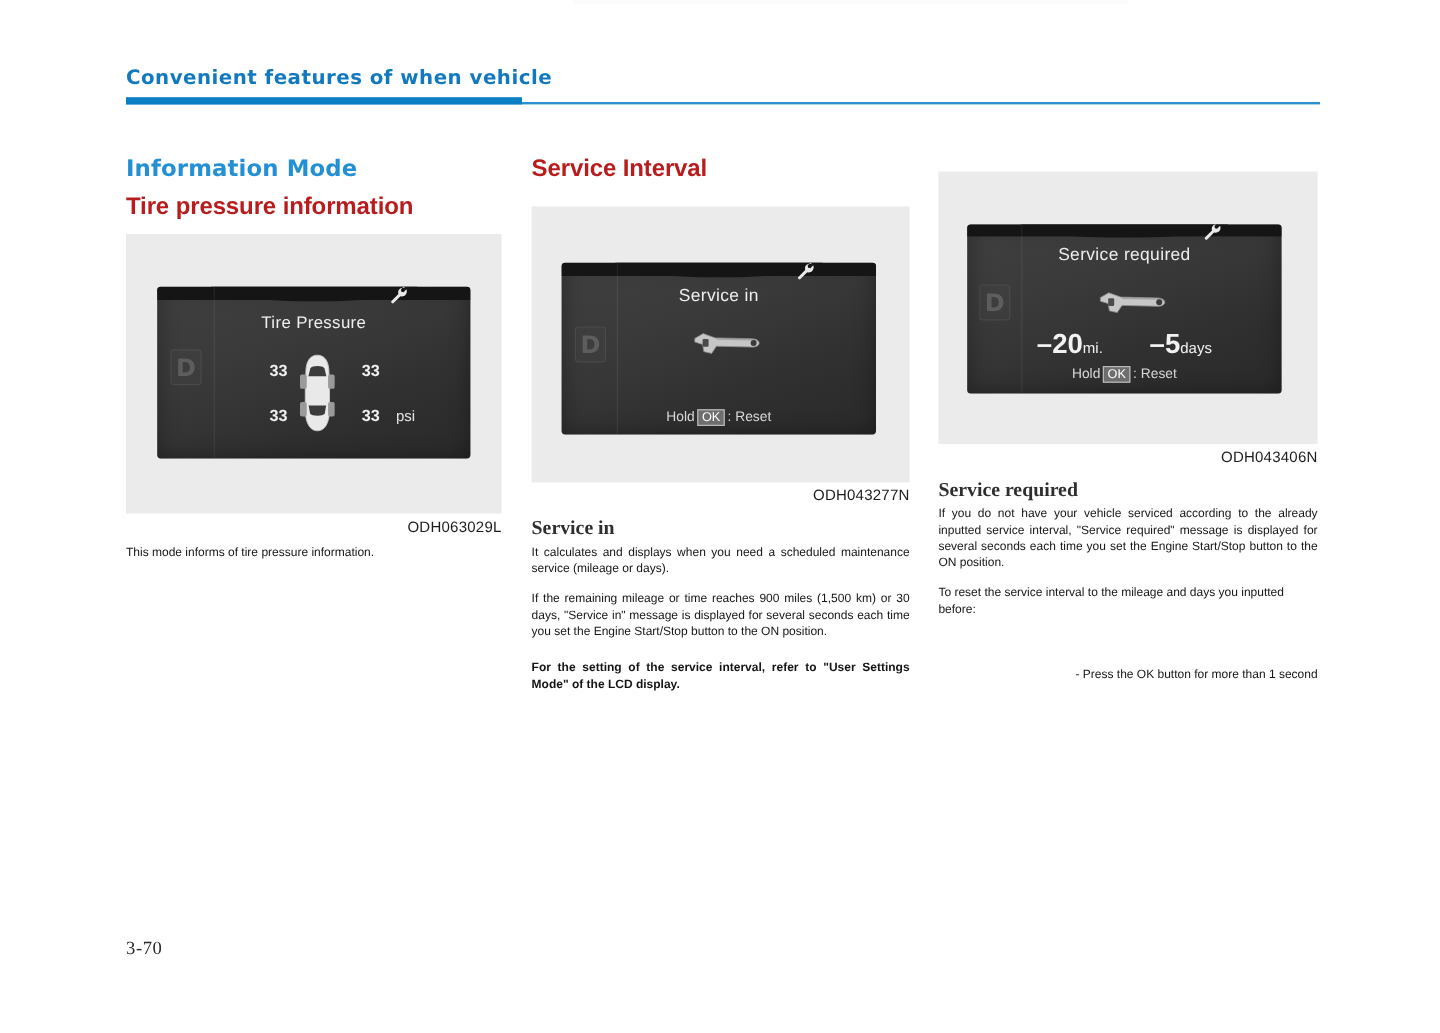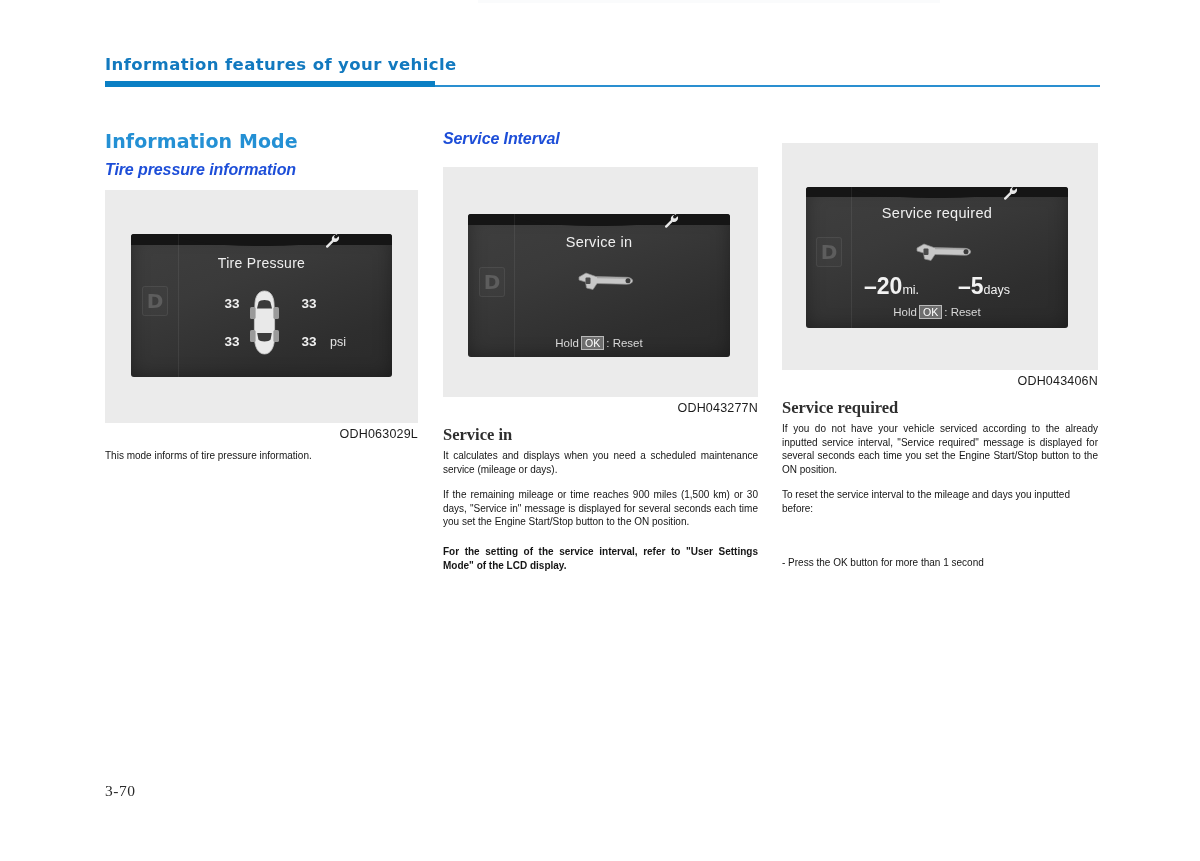--- a/index.html
+++ b/index.html
@@ -51,24 +51,23 @@
   .h-blue {
     font-family: "DejaVu Sans", sans-serif;
     font-size: 19px;
     font-weight: 700;
     color: #2490d4;
     margin: 0 0 9px 0;
     letter-spacing: 0.1px;
   }
   .h-ital {
     font-family: "Liberation Sans", sans-serif;
-    font-size: 16px;
-    font-weight: bold;
-    font-style: italic;
-    color: #1d4ed8;
+    font-size: 20px;
+    font-weight: bold;
+    color: #b91c1c;
     margin: 0 0 11px 0;
     letter-spacing: -0.1px;
   }
   .h-serif {
     font-family: "Liberation Serif", serif;
     font-size: 16.5px;
     font-weight: bold;
     color: #2e2e2e;
     margin: 0 0 4px 0;
   }
@@ -84,21 +83,21 @@
   }
   p.body.last { margin-bottom: 0; }
   p.body.nojust { text-align: left; }
   p.bold {
     font-weight: bold;
     text-align: justify;
   }
   p.hang {
     text-indent: -10px;
     padding-left: 10px;
-    text-align: left;
+    text-align: right;
     margin-top: 40px;
   }
 
   
   .fig-wrap { position: relative; }
   .fig-bg {
     background: #ebebeb;
     position: relative;
     width: 100%;
   }
@@ -237,21 +236,21 @@
     left: 478px; top: 0px; width: 462px; height: 3px;
     background: #fafbfc;
   }
 </style>
 </head>
 <body>
 
 <div id="scan-artifact"></div>
 
 <div id="page-header">
-  <div id="header-title">Information features of your vehicle</div>
+  <div id="header-title">Convenient features of when vehicle</div>
   <div id="header-rule-thin"></div>
   <div id="header-rule-thick"></div>
 </div>
 
 <div class="col" id="col-1">
 
   <h2 class="h-blue">Information Mode</h2>
   <h3 class="h-ital">Tire pressure information</h3>
 
   <div class="fig-wrap">

